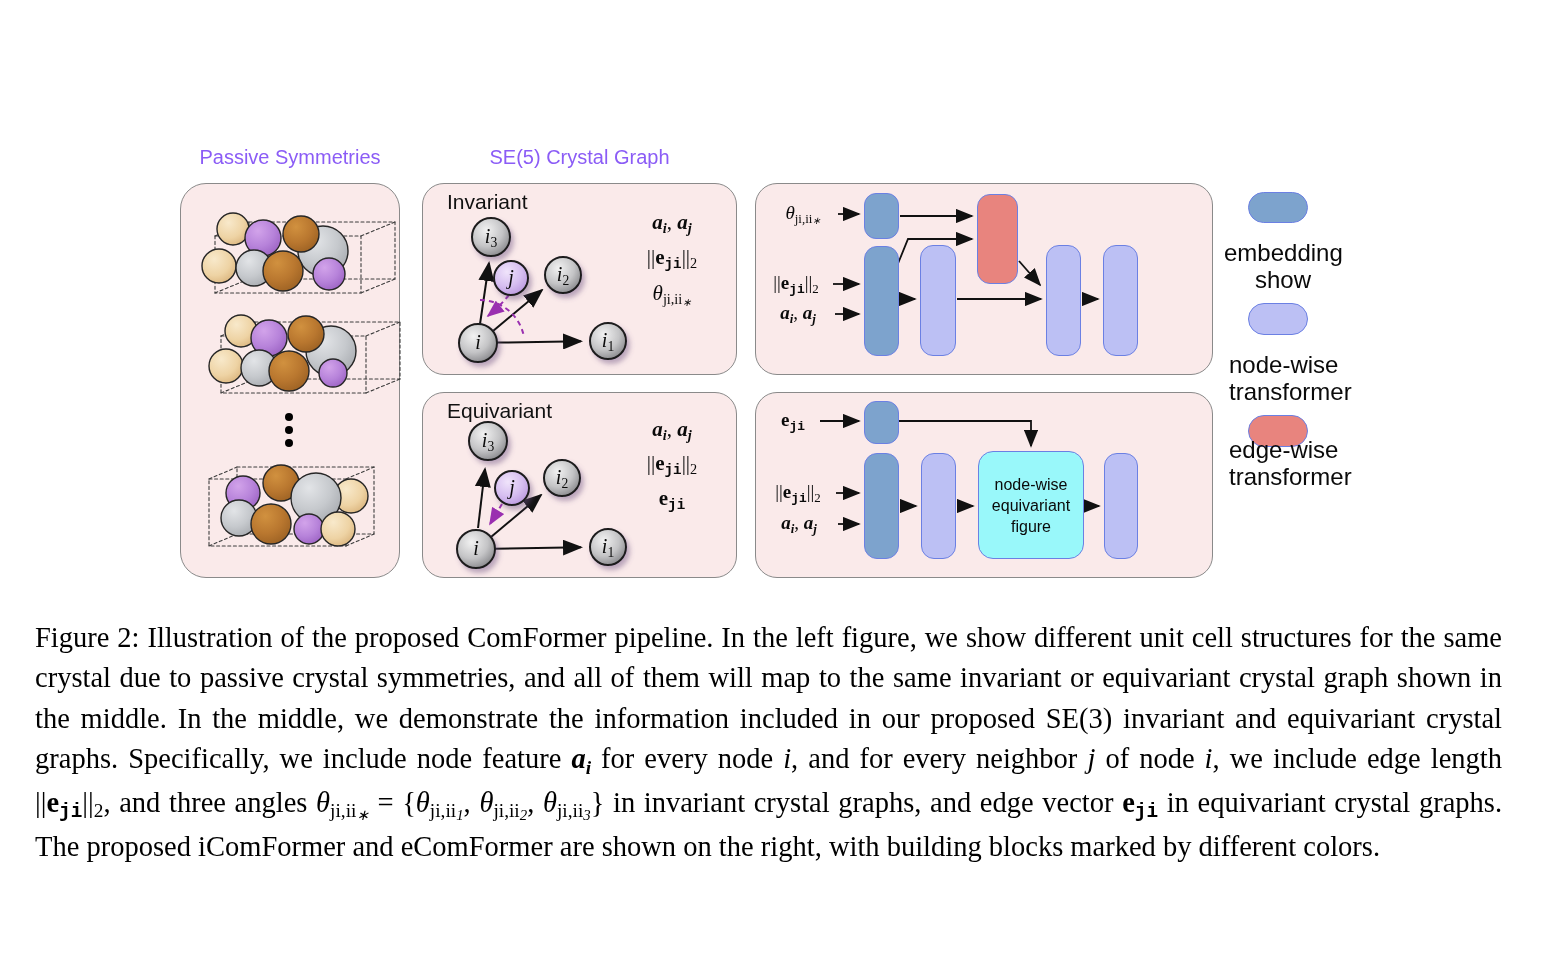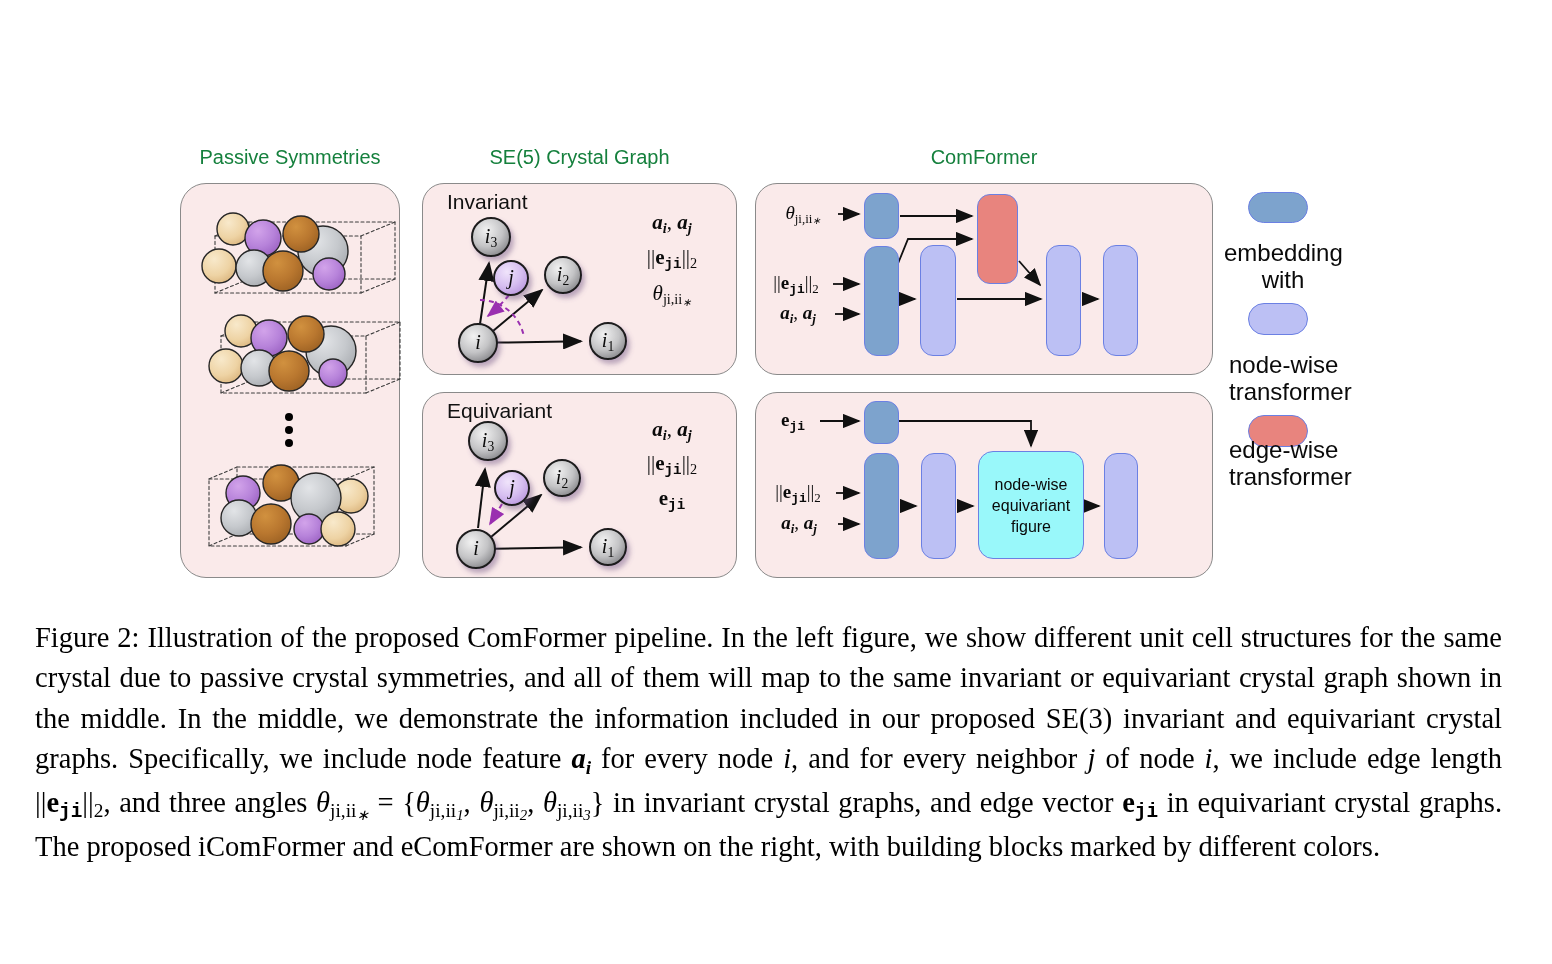--- a/index.html
+++ b/index.html
@@ -1,18 +1,18 @@
 <!DOCTYPE html>
 <html><head>
 <meta charset="utf-8">
 <style>
   html,body{margin:0;padding:0;background:#ffffff;}
   .stage{position:relative;width:1552px;height:964px;background:#ffffff;overflow:hidden;
          font-family:"Liberation Sans",sans-serif;color:#000;}
-  .sec-title{position:absolute;top:146px;font-size:20px;color:#15803d;text-align:center;}
+  .sec-title{position:absolute;top:146px;font-size:20px;color:#8b5cf6;text-align:center;}
   .panel{position:absolute;background:#faeaea;border:1.5px solid #8a8a8a;border-radius:22px;box-sizing:border-box;}
   .panel-label{position:absolute;left:24px;top:6px;font-size:21px;color:#111;}
   .gsvg{position:absolute;left:0;top:0;}
   .nlab{position:absolute;transform:translate(-50%,-54%);font-family:"Liberation Serif",serif;
         font-size:20px;color:#0a0a0a;white-space:nowrap;}
   .features{position:absolute;text-align:center;font-family:"Liberation Serif",serif;color:#0a0a0a;}
   .feat-line{white-space:nowrap;}
   .in-label{position:absolute;text-align:center;font-family:"Liberation Serif",serif;font-size:19px;
             color:#0a0a0a;white-space:nowrap;}
   .blk{position:absolute;border:1.6px solid #6b80e3;border-radius:13px;box-sizing:border-box;}
@@ -82,21 +82,20 @@
         <path d="M0,0 L10,4 L0,8 Z" fill="#111"></path>
       </marker>
       <marker id="ahp" viewBox="0 0 10 8" refX="9" refY="4" markerWidth="9" markerHeight="7" orient="auto">
         <path d="M0,0 L10,4 L0,8 Z" fill="#9a2fb0"></path>
       </marker>
     </defs>
   </svg>
 
   <div class="sec-title" style="left:180px;width:220px;">Passive Symmetries</div>
   <div class="sec-title" style="left:422px;width:315px;">SE(5) Crystal Graph</div>
-  <div class="sec-title" style="left:755px;width:458px;">ComFormer</div>
 
   <div class="panel" style="left:180px;top:183px;width:220px;height:395px;border-radius:26px;">
     <svg class="gsvg" width="220" height="395" viewBox="0 0 220 395">
 
       <g stroke-linecap="round">
         <g fill="none" stroke="#3c3c3c" stroke-width="1.1" stroke-dasharray="3,2.6">
           <rect x="34" y="52" width="146" height="57"></rect>
           <rect x="68" y="38" width="146" height="57"></rect>
           <path d="M34,52 L68,38 M180,52 L214,38 M34,109 L68,95 M180,109 L214,95"></path>
         </g>
@@ -268,21 +267,21 @@
       <div>equivariant</div>
       <div>figure</div>
     </div>
     <div class="blk blk-node" style="left:348px;top:60px;width:34px;height:106px;"></div>
   </div>
 
   <div>
     <div class="legend-pill blk-embed" style="left:1248px;top:192px;height:31px;"></div>
     <div class="legend-label" style="left:1224px;top:239px;width:118px;text-align:center;">
       <div>embedding</div>
-      <div>with</div>
+      <div>show</div>
     </div>
     <div class="legend-pill blk-node" style="left:1248px;top:303px;height:32px;"></div>
     <div class="legend-label" style="left:1229px;top:351px;">
       <div>node-wise</div>
       <div>transformer</div>
     </div>
     <div class="legend-pill blk-edge" style="left:1248px;top:415px;height:32px;"></div>
     <div class="legend-label" style="left:1229px;top:436px;">
       <div>edge-wise</div>
       <div>transformer</div>

